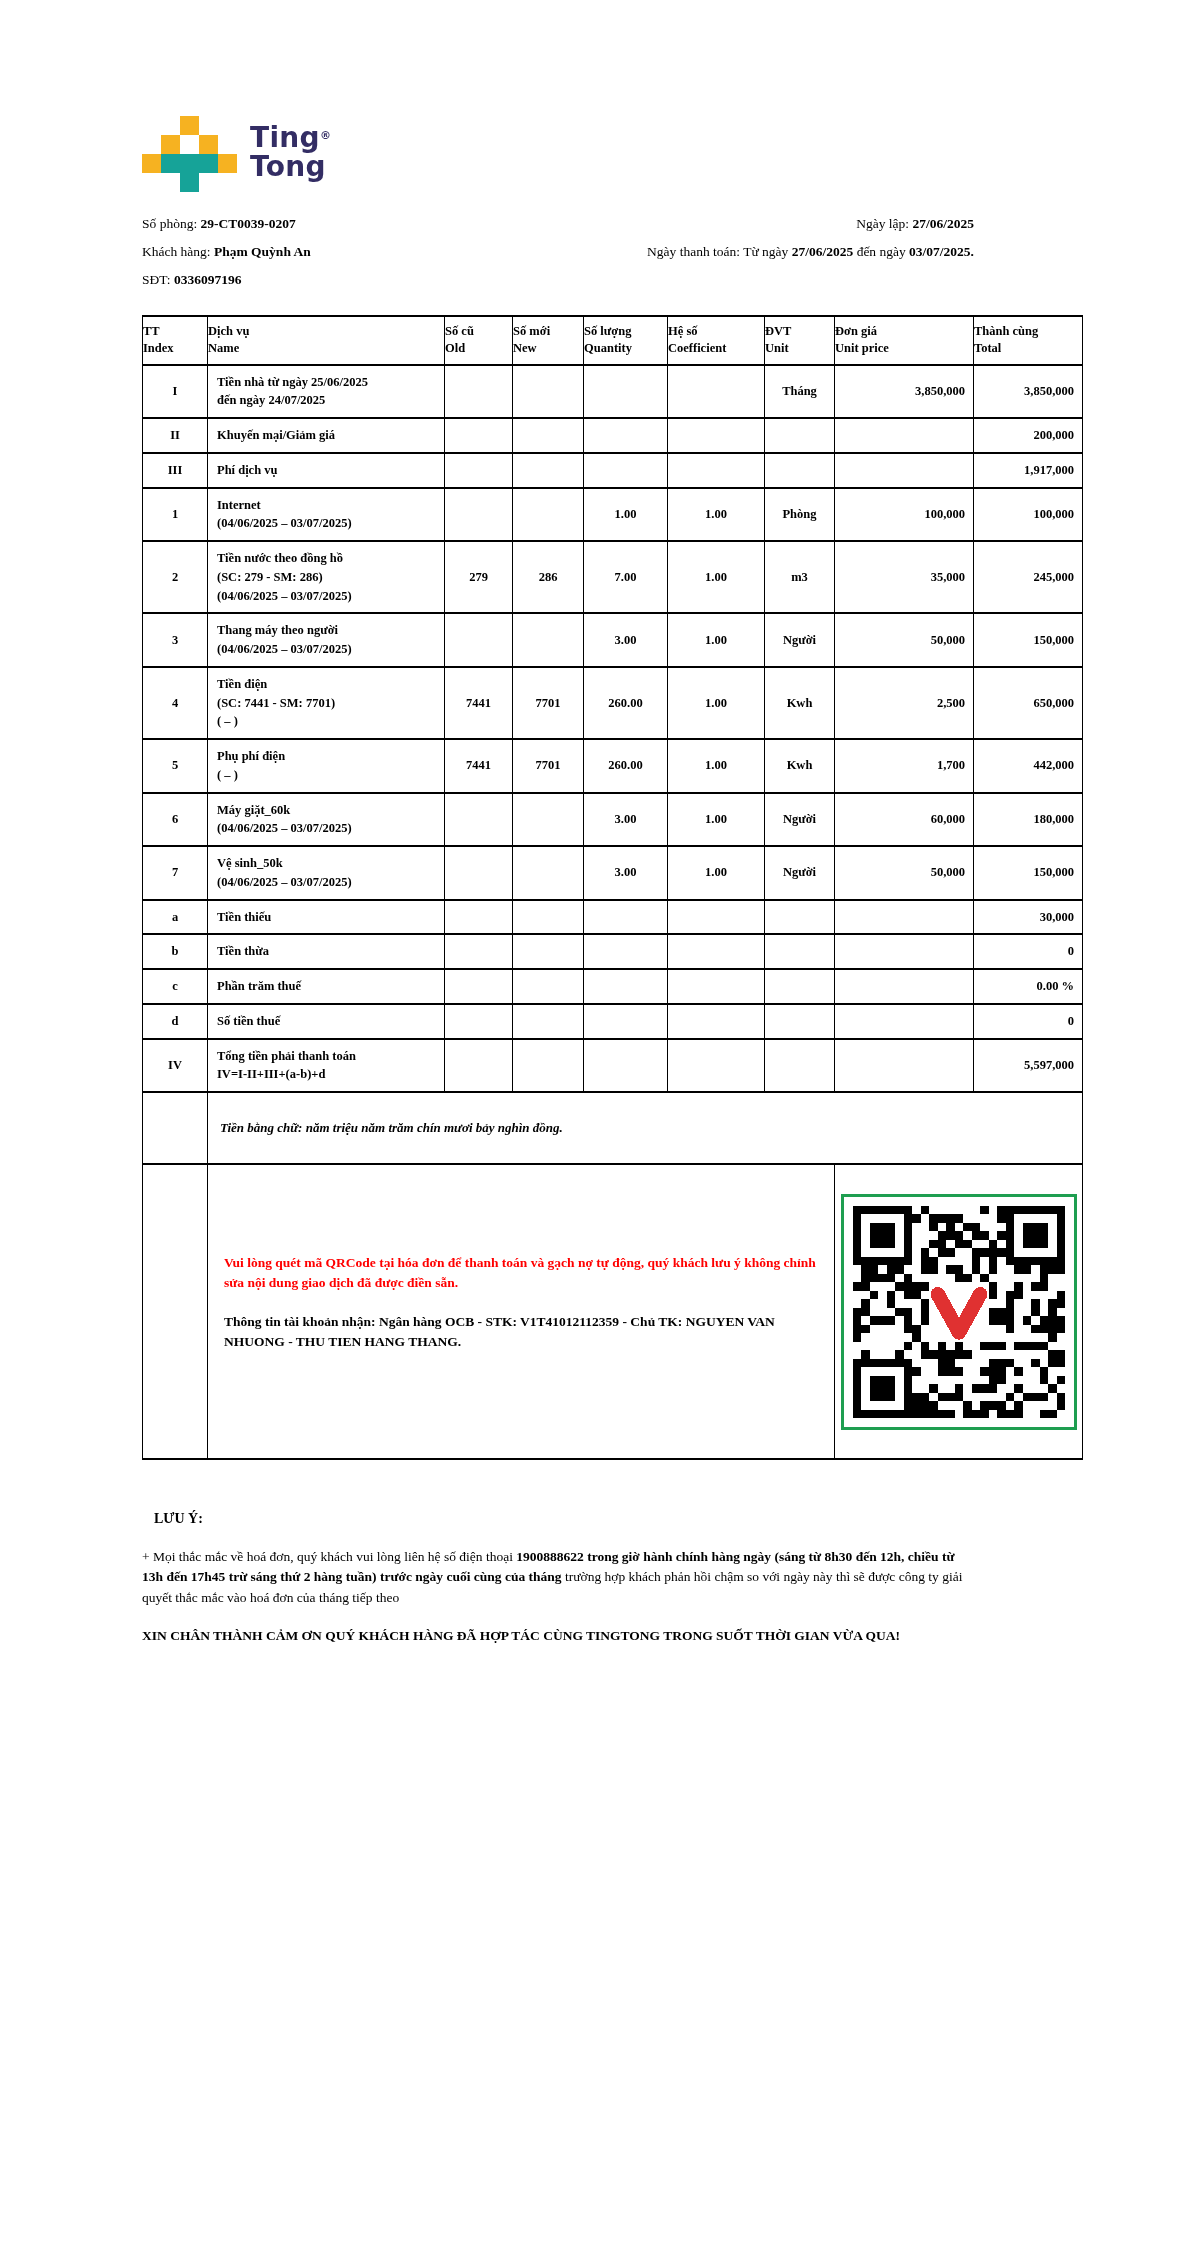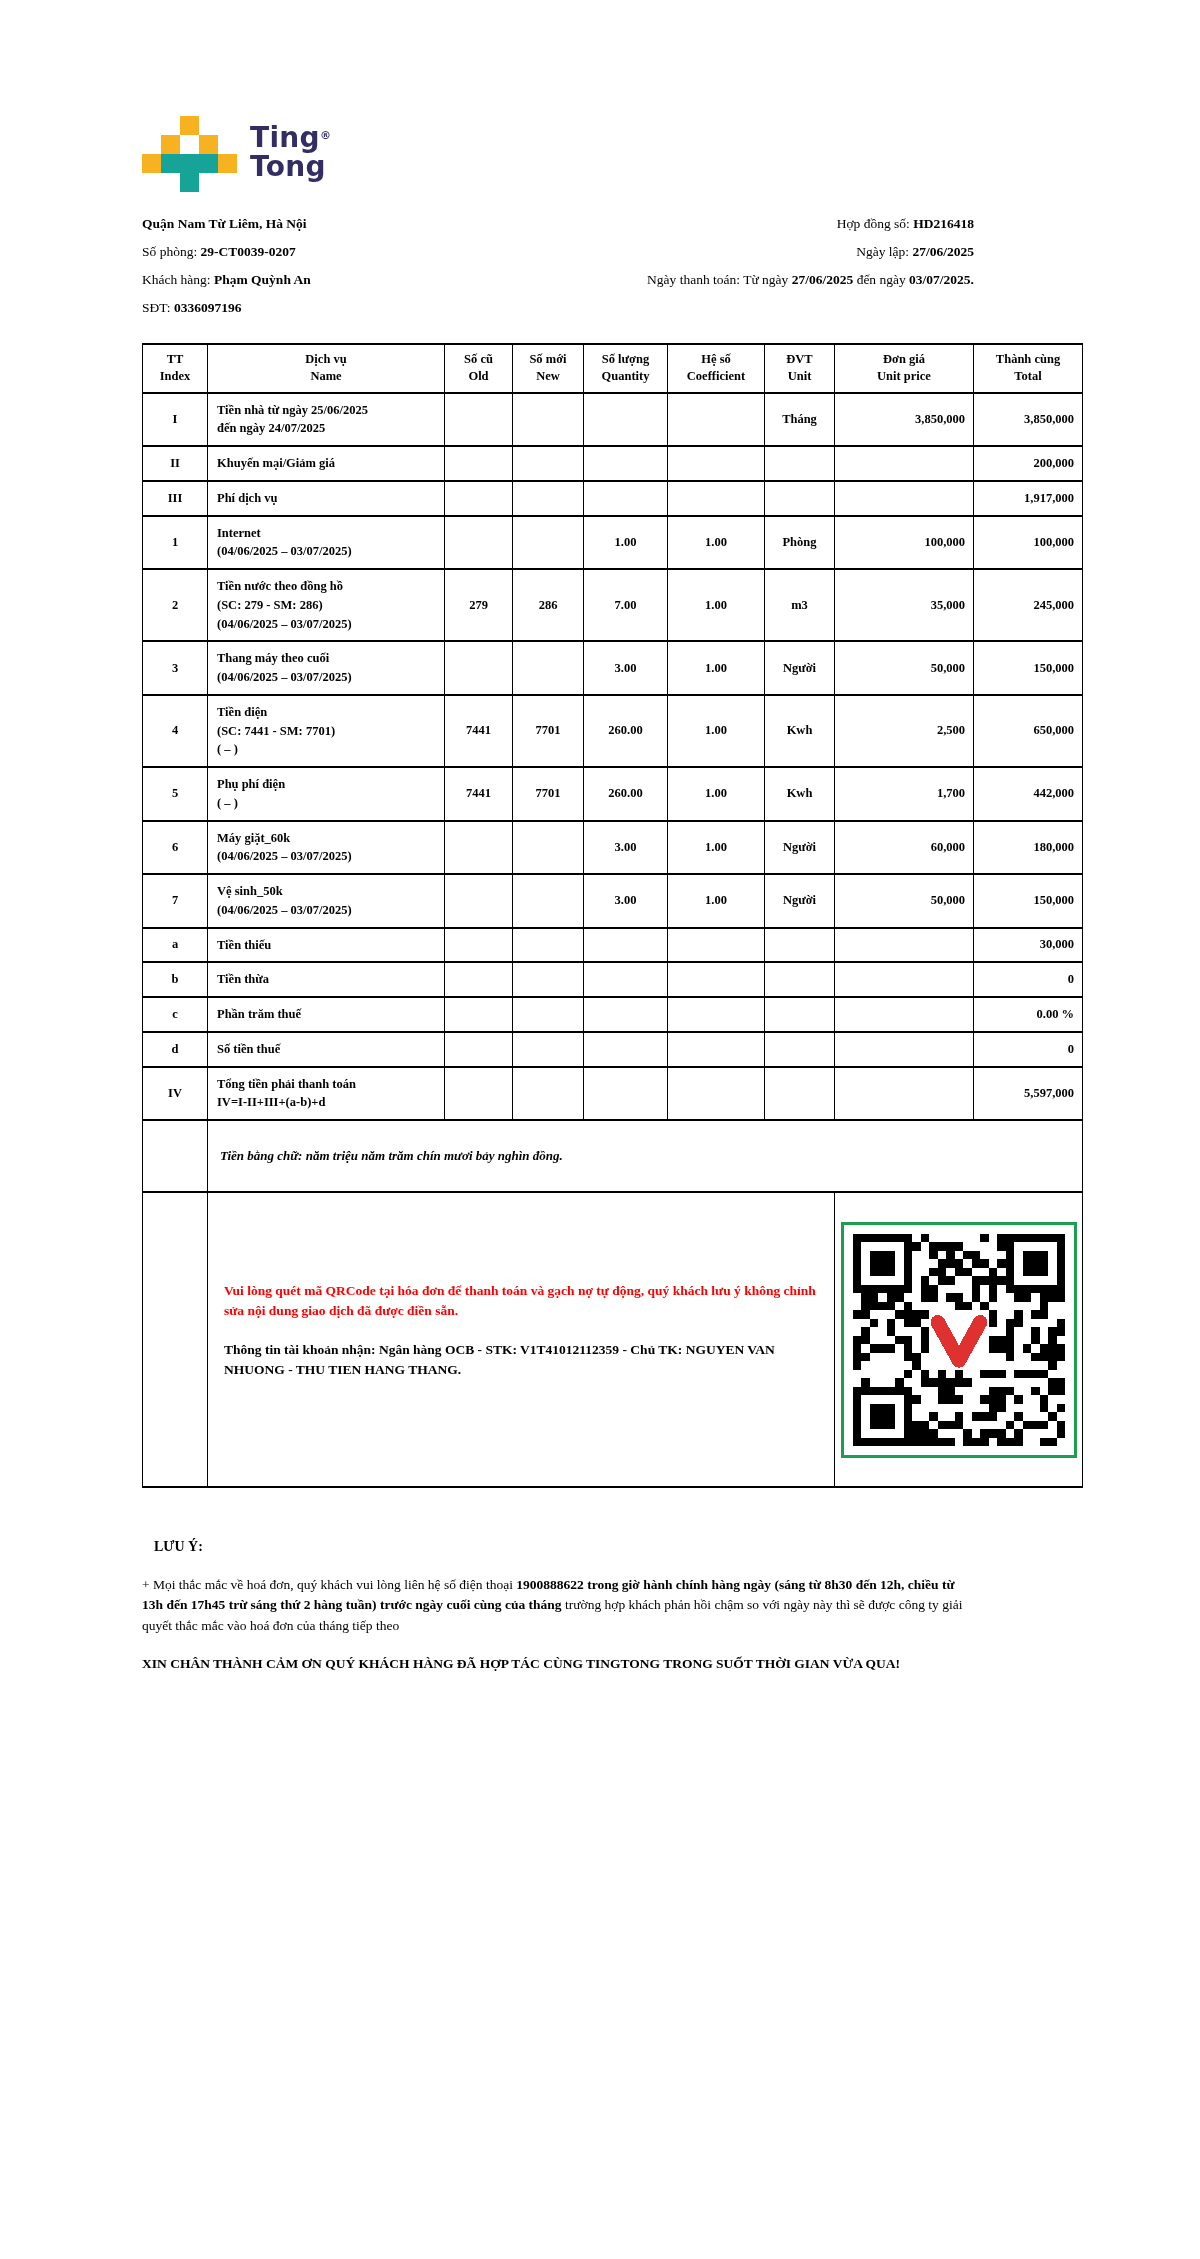--- a/index.html
+++ b/index.html
@@ -46,21 +46,21 @@
 
   
   table.inv{
     border-collapse:collapse;width:940px;table-layout:fixed;margin-top:26px;
     font-size:12.5px;
   }
   table.inv th,table.inv td{
     border:1px solid #000;border-top-width:2px;border-bottom-width:2px;
     vertical-align:middle;
   }
-  table.inv th{font-weight:bold;padding:6px 0;line-height:1.4;text-align:center;}
+  table.inv th{font-weight:bold;padding:6px 0;line-height:1.4;text-align:left;}
   table.inv td{font-weight:bold;}
   .c-tt{text-align:center;padding:7px 2px;}
   .c-mid{text-align:center;padding:7px 2px;}
   .c-money{text-align:right;padding:7px 8px;}
   .c-name{text-align:left;padding:7px 9px;line-height:1.5;}
   .words-cell{font-weight:normal;font-style:italic;padding:27px 12px;text-align:left;font-size:13px;}
   .words-cell .b{font-weight:bold;}
   .qr-text-cell{
     font-weight:normal;font-size:13.5px;padding:4px 16px;vertical-align:top;
     text-align:left;line-height:1.5;
@@ -95,24 +95,20 @@
       </div>
       <div class="wordmark">
         <div><span>Ting</span><sup>®</sup></div>
         <div>Tong</div>
       </div>
     </div>
   </div>
 
   <div class="info">
     <div class="info-row">
-      <div class="info-left b">Quận Nam Từ Liêm, Hà Nội</div>
-      <div class="info-right"><span>Hợp đồng số: </span><span class="b">HD216418</span></div>
-    </div>
-    <div class="info-row">
       <div class="info-left"><span>Số phòng: </span><span class="b">29-CT0039-0207</span></div>
       <div class="info-right"><span>Ngày lập: </span><span class="b">27/06/2025</span></div>
     </div>
     <div class="info-row">
       <div class="info-left"><span>Khách hàng: </span><span class="b">Phạm Quỳnh An</span></div>
       <div class="info-right"><span>Ngày thanh toán: Từ ngày </span><span class="b">27/06/2025</span><span> đến ngày </span><span class="b">03/07/2025.</span></div>
     </div>
     <div class="info-row">
       <div class="info-left"><span>SĐT: </span><span class="b">0336097196</span></div>
       <div class="info-right"></div>
@@ -237,21 +233,21 @@
           <td class="c-mid">286</td>
           <td class="c-mid">7.00</td>
           <td class="c-mid">1.00</td>
           <td class="c-mid">m3</td>
           <td class="c-money">35,000</td>
           <td class="c-money">245,000</td>
         </tr>
         <tr>
           <td class="c-tt">3</td>
           <td class="c-name">
-            <div>Thang máy theo cuối</div>
+            <div>Thang máy theo người</div>
             <div>(04/06/2025 – 03/07/2025)</div>
           </td>
           <td class="c-mid"></td>
           <td class="c-mid"></td>
           <td class="c-mid">3.00</td>
           <td class="c-mid">1.00</td>
           <td class="c-mid">Người</td>
           <td class="c-money">50,000</td>
           <td class="c-money">150,000</td>
         </tr>

